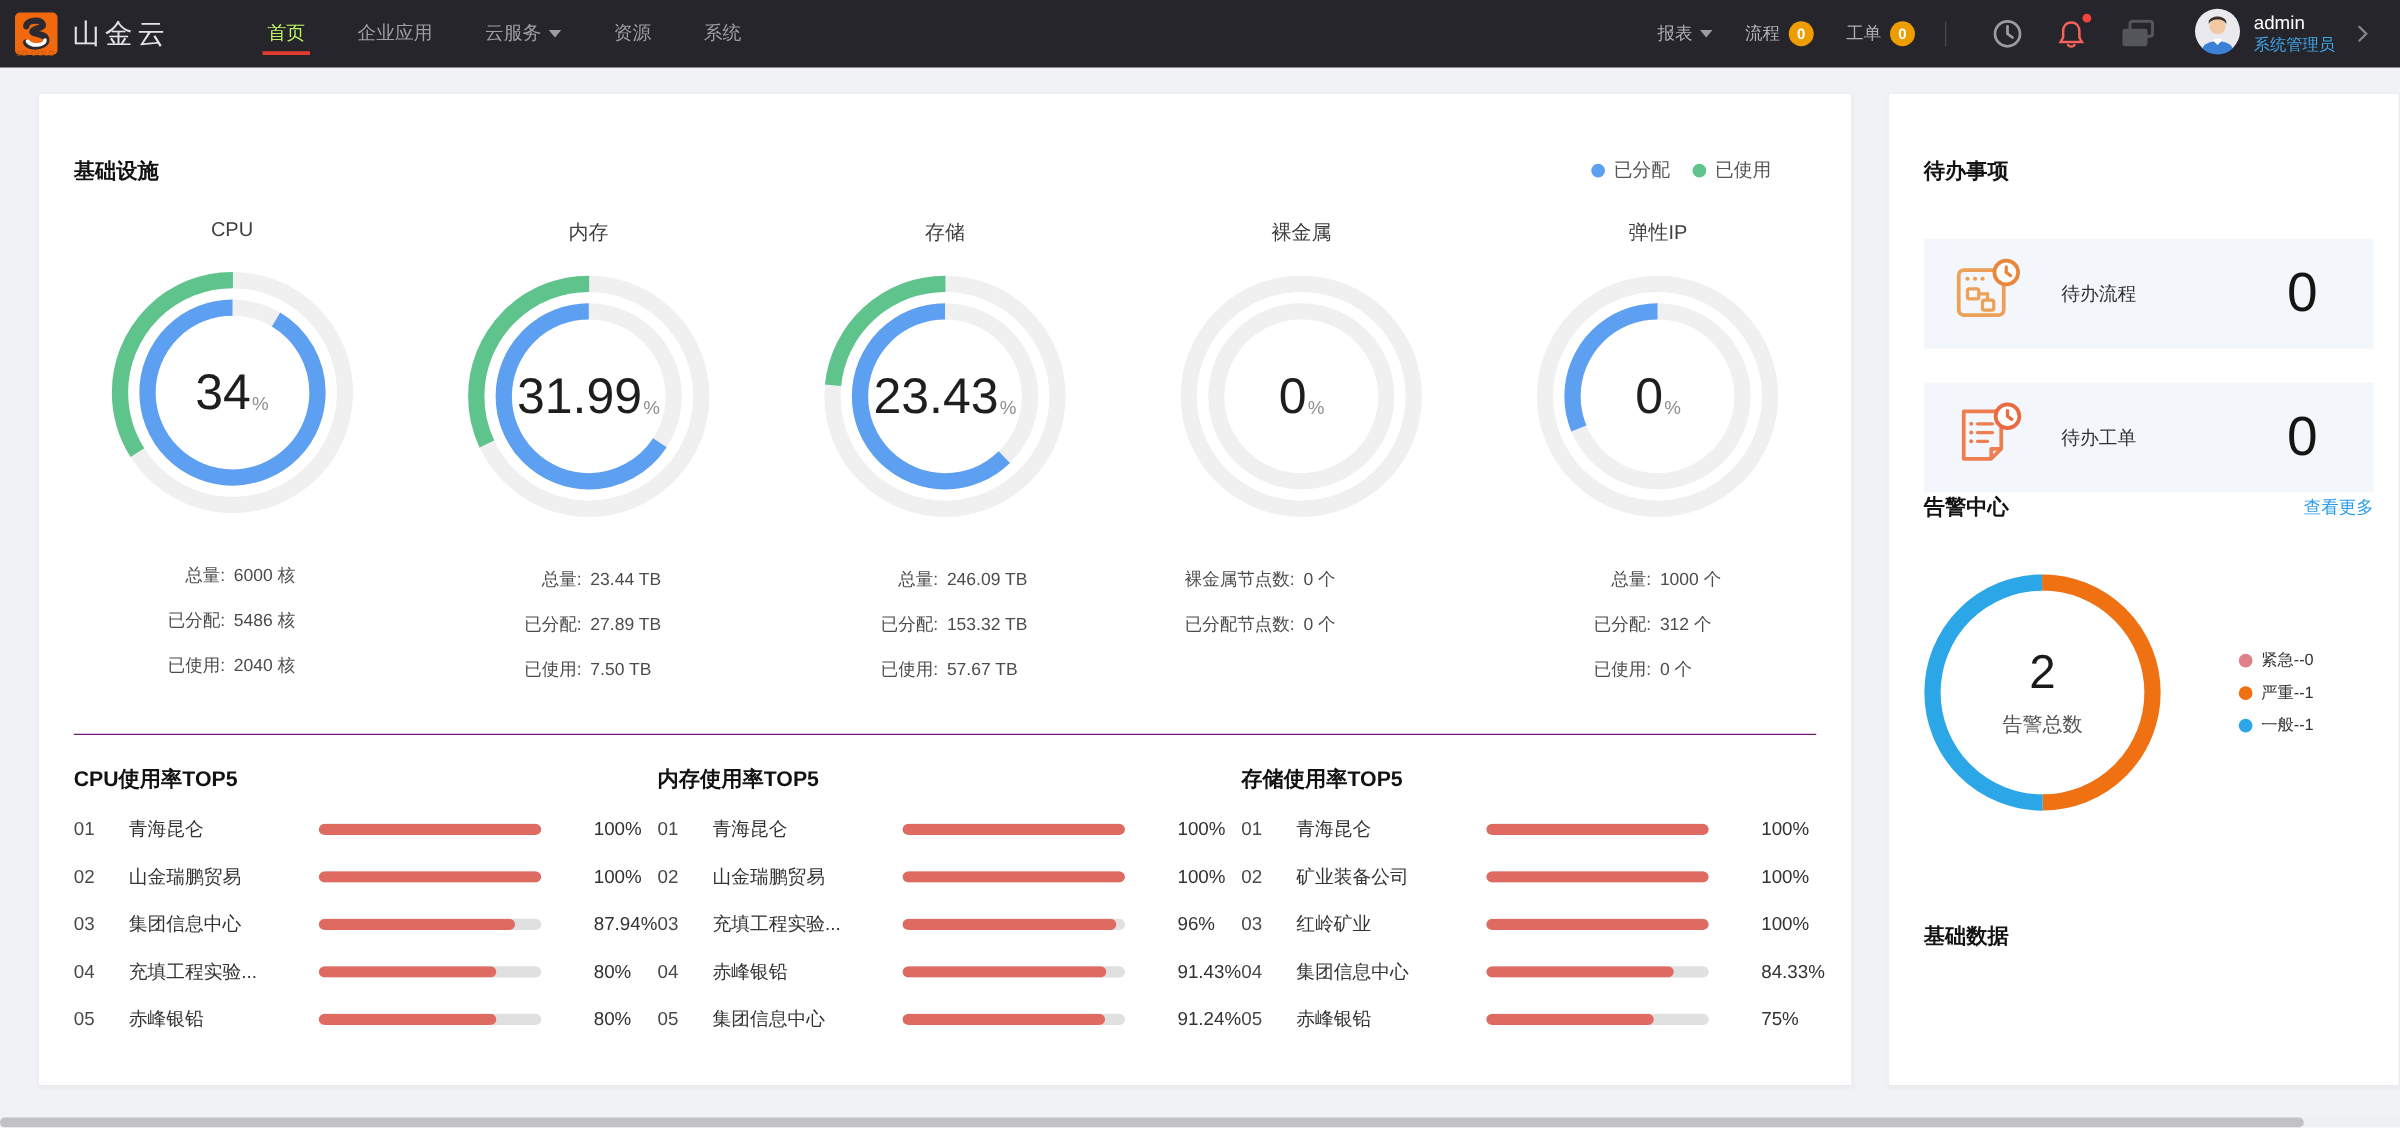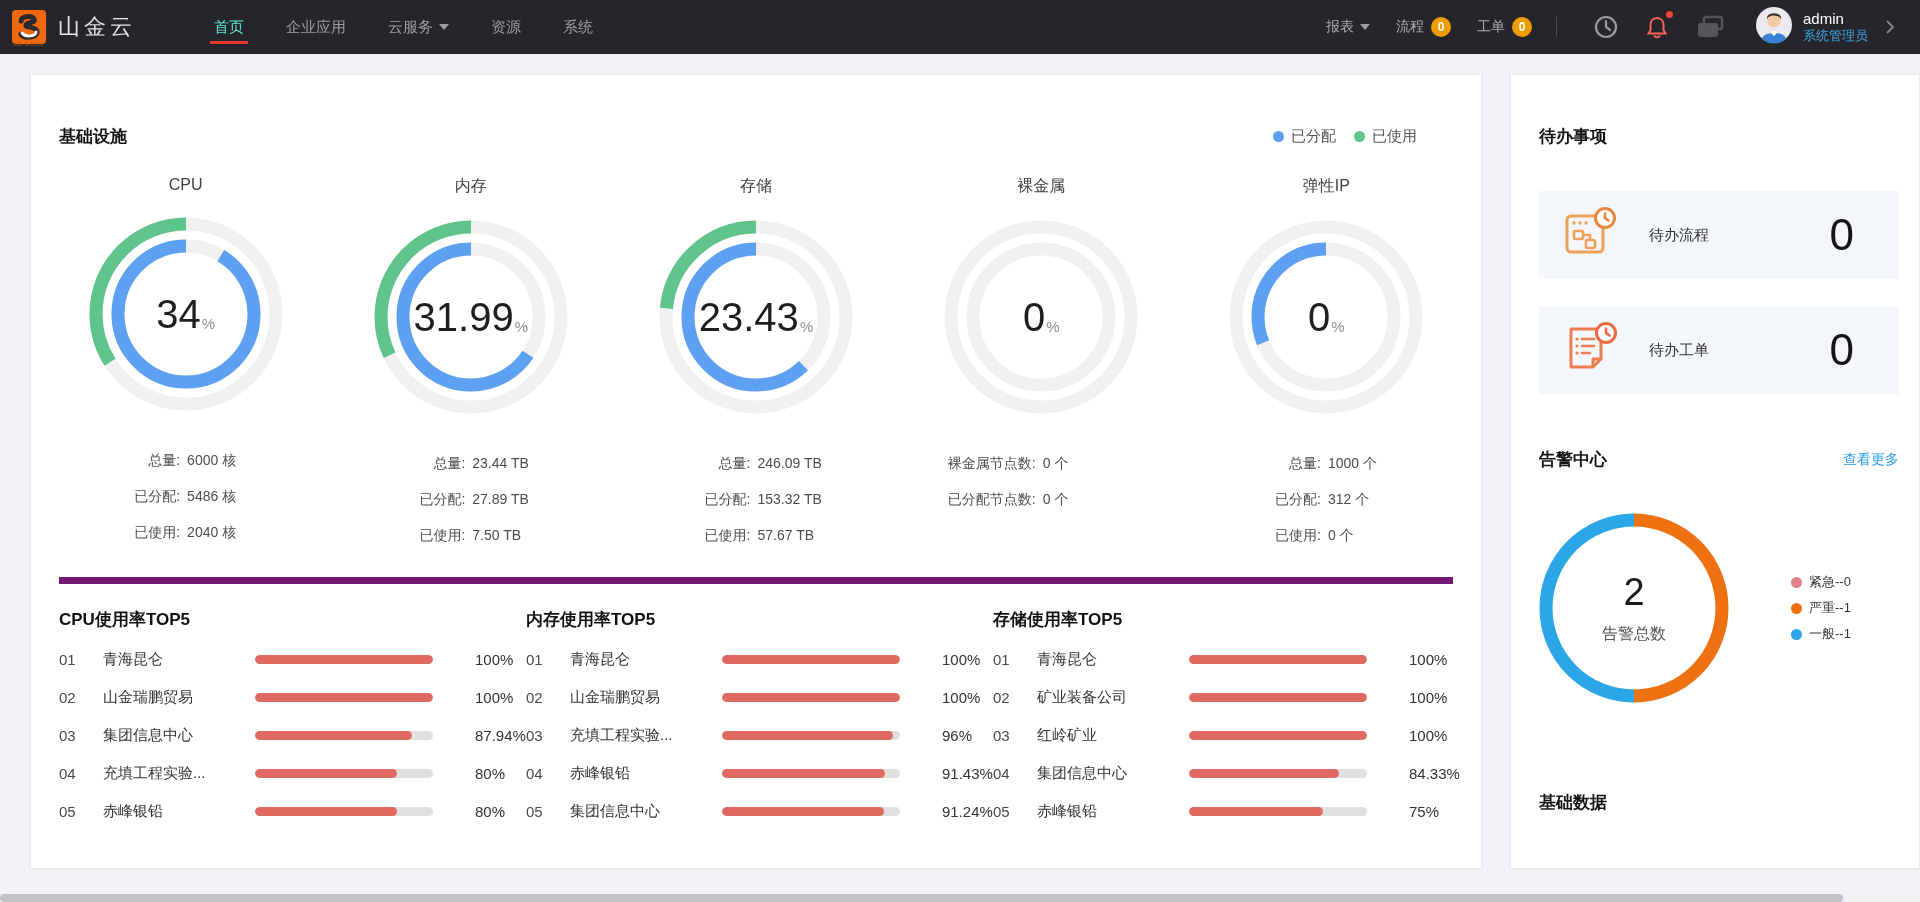--- a/index.html
+++ b/index.html
@@ -9,21 +9,21 @@
   }
   
   .navbar{height:54px;background:#25252b;display:flex;align-items:center;
     padding:0 22px 0 12px;box-sizing:border-box;gap:29px;}
   .brand{display:flex;align-items:center;margin-right:28px;cursor:pointer;}
   .logo-box{width:34px;height:34px;border-radius:4px;background:#f2690d;position:relative;overflow:hidden;}
   .logo-sub{position:absolute;left:13px;top:41px;font-size:6px;color:#b35a12;letter-spacing:.5px;}
   .brand-name{color:#e3e3e7;font-size:22px;margin-left:12px;letter-spacing:4px;}
   .nav-items{display:flex;height:54px;}
   .nav-item{position:relative;color:#9d9da5;font-size:15px;line-height:54px;margin:0 21px;cursor:pointer;display:flex;align-items:center;}
-  .nav-item.active{color:#5eead4;align-items:center;}
+  .nav-item.active{color:#bef264;align-items:center;}
   .nav-item.active::after{content:"";position:absolute;left:-4px;right:-4px;bottom:10px;height:3px;background:#e23c30;}
   .caret{width:0;height:0;border-left:5px solid transparent;border-right:5px solid transparent;border-top:6px solid #9d9da5;margin-left:6px;}
   .nav-right{margin-left:auto;display:flex;align-items:center;}
   .nv-link{color:#aeaeb4;font-size:14px;display:flex;align-items:center;cursor:pointer;margin-left:26px;}
   .badge{min-width:20px;height:20px;border-radius:10px;background:#ee9d01;color:#fff;font-size:12px;font-weight:bold;
     display:flex;align-items:center;justify-content:center;margin-left:7px;padding:0 2px;box-sizing:border-box;}
   .vdiv{width:1px;height:20px;background:#4a4a50;margin:0 10px 0 24px;}
   .icon-btn{margin-left:26px;cursor:pointer;position:relative;display:flex;align-items:center;}
   .bell-dot{position:absolute;top:-3px;right:-4px;width:7px;height:7px;border-radius:50%;background:#f4433c;}
   .user-box{display:flex;align-items:center;margin-left:30px;cursor:pointer;}
@@ -46,37 +46,37 @@
   .gauge-title{font-size:16px;color:#3f3f3f;margin-bottom:22px;}
   .gring{position:relative;width:196px;height:196px;}
   .gcenter{position:absolute;left:0;top:0;right:0;bottom:0;display:flex;align-items:center;justify-content:center;}
   .gnum{font-size:40px;color:#1e1e1e;}
   .gunit{font-size:15px;color:#8f8f8f;margin-top:18px;margin-left:1px;}
   .gstats{margin-top:30px;}
   .gline{display:flex;font-size:14px;color:#4c4c4c;line-height:36px;justify-content:center;}
   .gl{width:96px;text-align:right;flex:none;}
   .gv{width:100px;text-align:left;margin-left:7px;flex:none;}
   
-  .top5s{display:flex;border-top:7px solid #701a75;margin-top:24px;padding-top:24px;}
+  .top5s{display:flex;border-top:1px solid #701a75;margin-top:34px;padding-top:24px;}
   .t5{width:447px;margin-right:20px;}
   .t5-title{font-size:17px;font-weight:700;color:#111;}
   .t5-rows{margin-top:9px;}
   .t5-row{display:flex;align-items:center;height:38px;font-size:15px;color:#333;}
   .rank{width:44px;color:#4a4a4a;flex:none;}
   .name{width:152px;white-space:nowrap;overflow:hidden;flex:none;}
   .barwrap{width:178px;height:9px;background:#e0e0e0;border-radius:5px;flex:none;margin-right:42px;overflow:hidden;}
   .bar{height:9px;border-radius:5px;}
   .pct{color:#333;}
   
   .todo-row{display:flex;align-items:center;height:88px;background:#f3f6fa;margin-top:27px;
     padding:0 45px 0 22px;box-sizing:border-box;cursor:pointer;}
   .todo-row.first{margin-top:43px;}
   .todo-label{font-size:15px;color:#333;margin-left:30px;}
   .todo-val{margin-left:auto;font-size:44px;color:#151515;}
-  .alarm-head{display:flex;justify-content:space-between;align-items:center;margin-top:54px;}
+  .alarm-head{display:flex;justify-content:space-between;align-items:center;}
   .more{color:#2b9ce8;font-size:14px;cursor:pointer;white-space:nowrap;}
   .alarm-body{display:flex;align-items:center;margin-top:42px;}
   .aring{position:relative;width:190px;height:190px;flex:none;}
   .acenter{position:absolute;left:0;top:0;right:0;bottom:0;display:flex;flex-direction:column;align-items:center;justify-content:center;}
   .anum{font-size:38px;color:#1a1a1a;}
   .alabel{font-size:16px;color:#555;margin-top:10px;}
   .alegend{margin-left:62px;}
   .al-item{display:flex;align-items:center;font-size:13px;color:#333;margin:8px 0;cursor:pointer;}
   .base-title{margin-top:88px;}
   

